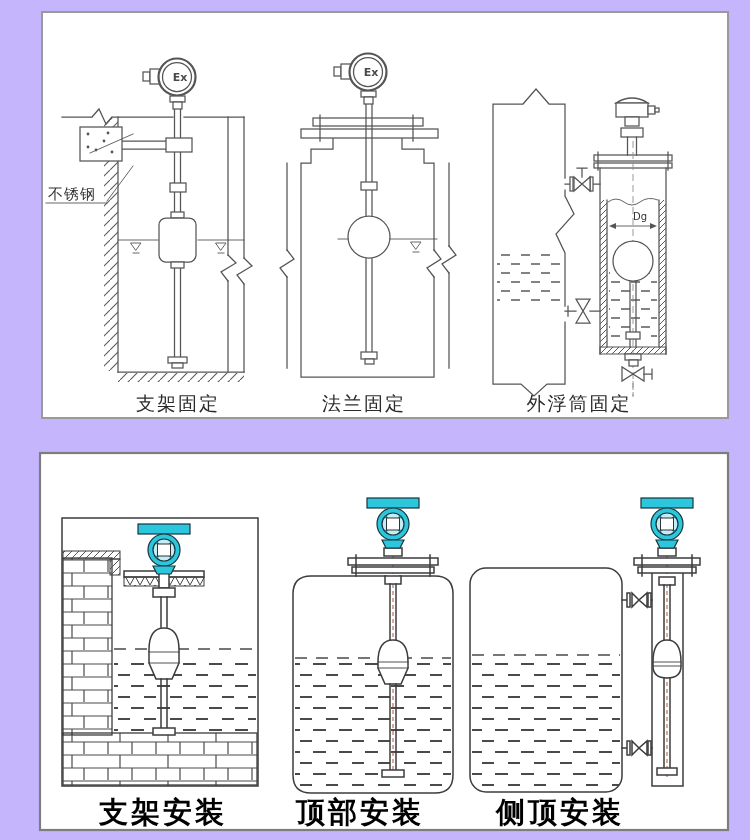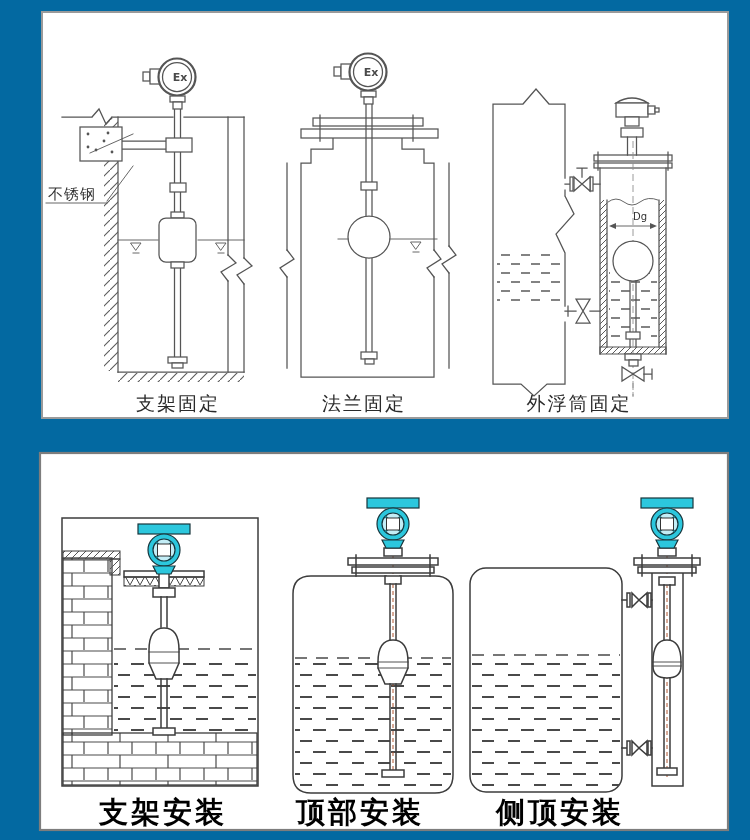--- a/index.html
+++ b/index.html
@@ -1,16 +1,16 @@
 <!DOCTYPE html>
 <html><head>
 <meta charset="utf-8">
 <style>
   html,body{margin:0;padding:0;background:#fff;}
-  .stage{position:relative;width:750px;height:840px;background:#0369a1;overflow:hidden;
+  .stage{position:relative;width:750px;height:840px;background:#c4b5fd;overflow:hidden;
          font-family:"DejaVu Sans","Liberation Sans",sans-serif;}
   svg{position:absolute;left:0;display:block;}
   #svg-top{top:0;}
   #svg-bottom{top:440px;}
 
   
   .s  {stroke:#555;stroke-width:1.25;fill:none;stroke-linecap:square;}
   .sw {stroke:#555;stroke-width:1.25;fill:#fff;}
   .s2 {stroke:#3c3c3c;stroke-width:1.5;fill:none;stroke-linecap:square;}
   .s2w{stroke:#3c3c3c;stroke-width:1.5;fill:#fff;}

